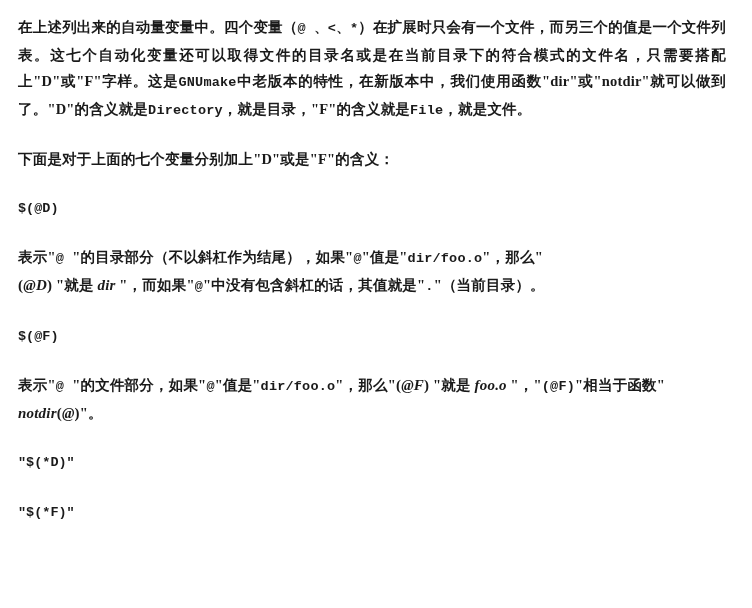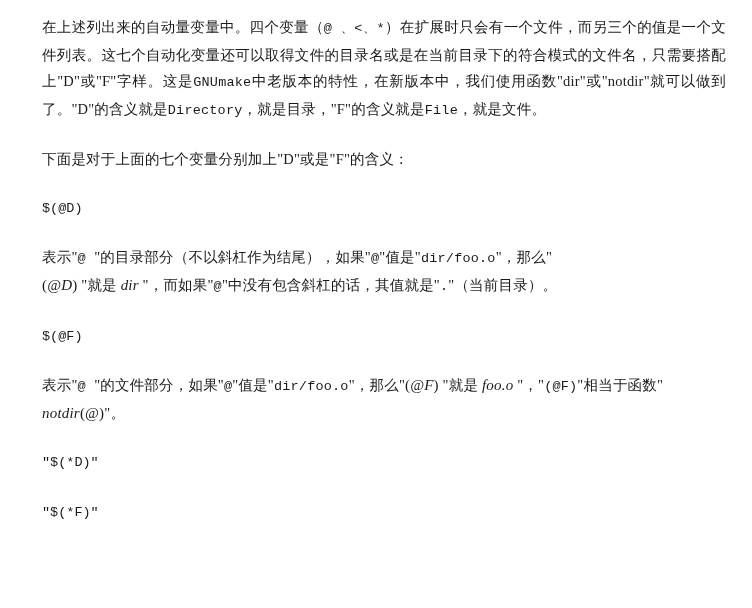--- a/index.html
+++ b/index.html
@@ -8,22 +8,23 @@
     background: #ffffff;
   }
   body {
     width: 752px;
     height: 608px;
     font-family: "Liberation Serif", "DejaVu Serif", serif;
     color: #1a1a1a;
     overflow: hidden;
   }
   .page {
-    padding: 14px 26px 0 42px;
+    padding: 14px 26px 0 18px;
     box-sizing: border-box;
+    font-weight: bold;
   }
   .para {
     font-size: 14.5px;
     line-height: 26px;
     margin: 0 0 22px 0;
     text-align: justify;
     letter-spacing: 0.2px;
   }
   .mono {
     font-family: "Liberation Mono", "DejaVu Sans Mono", monospace;

